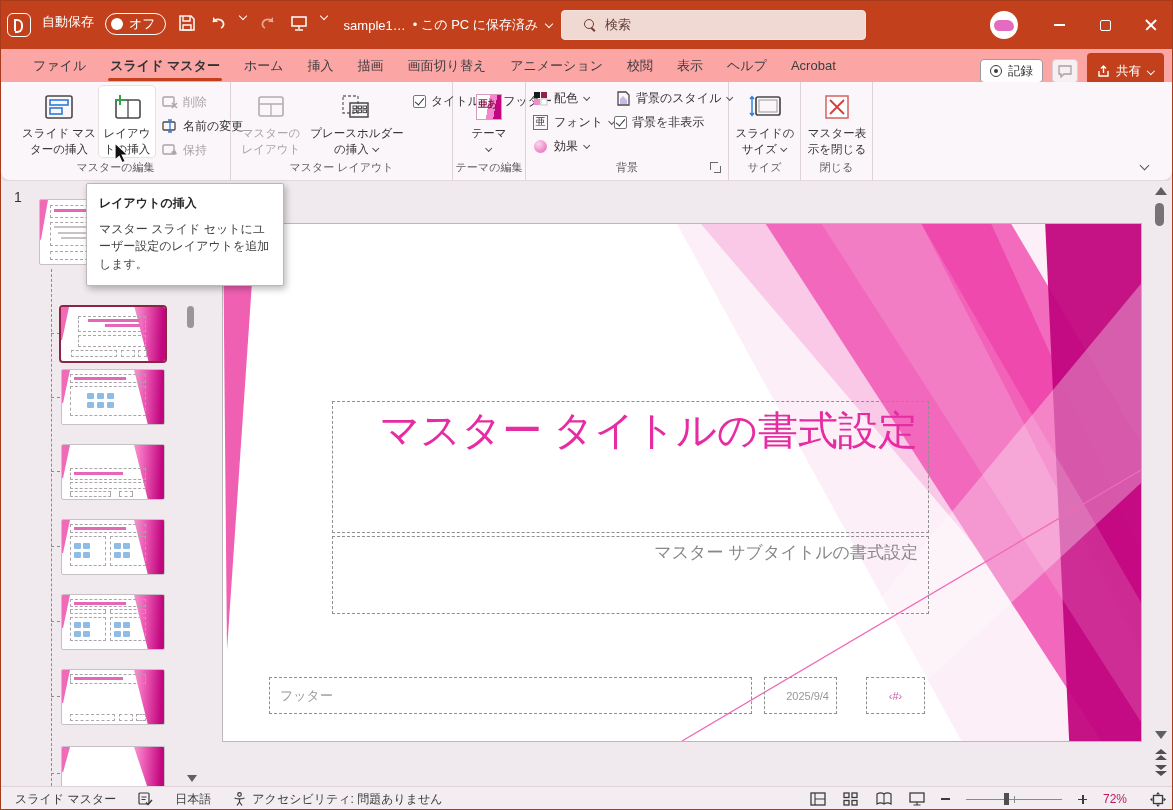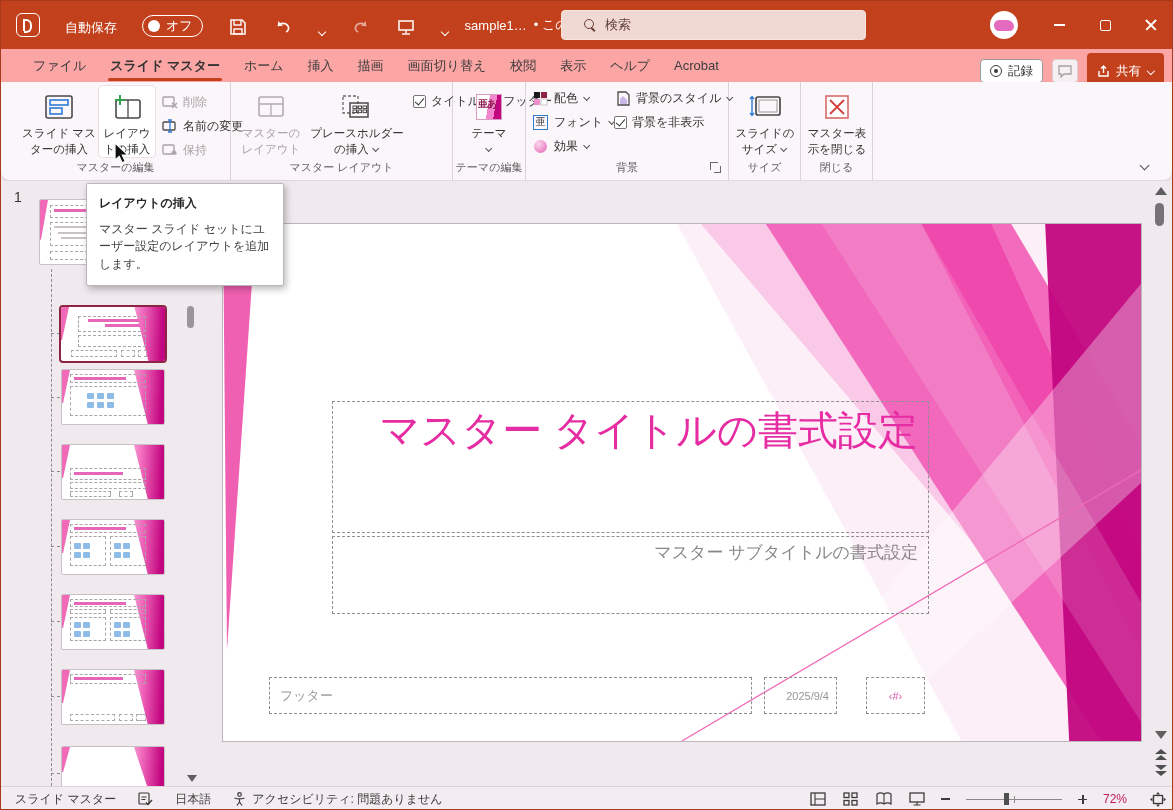--- a/index.html
+++ b/index.html
@@ -2,21 +2,21 @@
 <html><head>
 <meta charset="utf-8">
 <style>
   *{box-sizing:border-box;margin:0;padding:0}
   html,body{width:1173px;height:810px;overflow:hidden}
   body{font-family:"Liberation Sans","DejaVu Sans",sans-serif;}
   .window{position:relative;width:1173px;height:810px;background:#F0EAEE;border:1px solid #A73A1B;overflow:hidden}
 
   
   .titlebar{position:absolute;left:0;top:0;width:100%;height:48px;background:#C2401C;display:flex;align-items:center;color:#fff}
-  .qat{display:flex;align-items:flex-end;gap:25px;padding-left:15px}
+  .qat{display:flex;align-items:flex-start;gap:11px;padding-left:6px}
   .appicon{width:24px;height:24px;border:1.6px solid #fff;border-radius:6px;position:relative}
   .appicon::after{content:"";position:absolute;left:7px;top:5px;width:6px;height:10px;border:2px solid #fff;border-left:none;border-radius:0 6px 6px 0}
   .appicon::before{content:"";position:absolute;left:6px;top:5px;width:2px;height:12px;background:#fff}
   .tb-text{font-size:13px;color:#fff}
   .toggle{display:flex;align-items:center;gap:6px;border:1.4px solid #fff;border-radius:11px;height:22px;padding:0 9px 0 5px}
   .toggle .knob{width:12px;height:12px;border-radius:50%;background:#fff}
   .tbicon{width:20px;height:20px;position:relative;opacity:.95}
   .tbicon svg{width:100%;height:100%}
   .dim{opacity:.55}
   .chev-w{width:8px;height:8px;position:relative;display:inline-block}
@@ -198,20 +198,21 @@
       </div>
   </div>
 
   <div class="tabrow">
     <span class="tab">ファイル</span>
     <span class="tab active"><span>スライド マスター</span><i class="tabline"></i></span>
     <span class="tab">ホーム</span>
     <span class="tab">挿入</span>
     <span class="tab">描画</span>
     <span class="tab">画面切り替え</span>
+    <span class="tab">アニメーション</span>
     <span class="tab">校閲</span>
     <span class="tab">表示</span>
     <span class="tab">ヘルプ</span>
     <span class="tab">Acrobat</span>
   </div>
   <div class="tabrow-right">
     <span class="record-btn">
       <span class="rec-dot"></span>
       <span>記録</span>
     </span>

